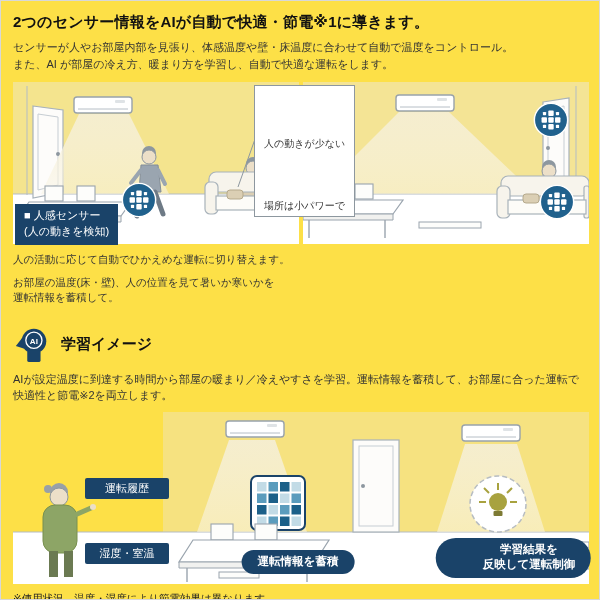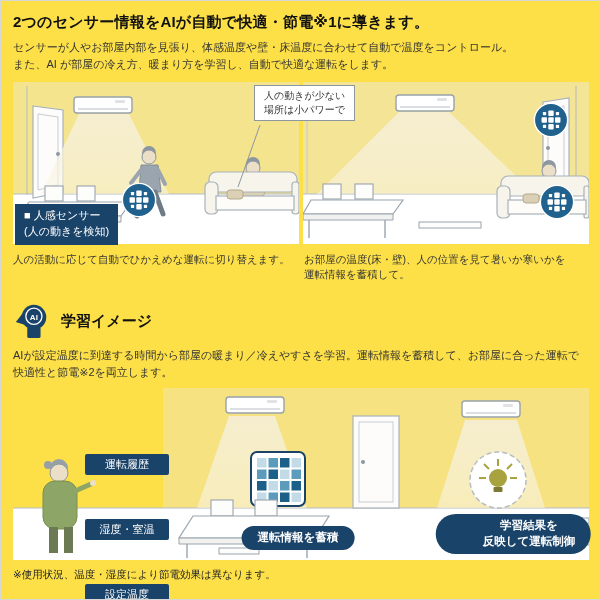--- a/index.html
+++ b/index.html
@@ -9,28 +9,28 @@
   .title { font-size:15px; font-weight:bold; color:#111; margin:2px 0 7px; letter-spacing:.2px; }
   .intro { font-size:11px; line-height:1.5; color:#333; margin-bottom:9px; }
   .intro span { display:block; }
 
   .panels-row { position:relative; width:576px; height:164px; display:flex; gap:4px; }
   .panel { position:relative; width:286px; height:164px; }
   .scene { display:block; width:100%; height:100%; }
 
   .callout { position:absolute; left:241px; top:4px; z-index:6; background:#fff; border:1px solid #8d979f;
              padding:3px 9px; font-size:10px; line-height:1.4; color:#333; text-align:left; }
-  .callout span { display:block; }
+  .callout span { display:block;margin-top:48px; }
   .pointer-svg { position:absolute; left:205px; top:40px; width:60px; height:72px; z-index:5; pointer-events:none; }
 
   .sensor-label { position:absolute; left:2px; bottom:0; z-index:5; background:#1a4369; color:#fff;
                   padding:4px 9px 5px; font-size:11px; line-height:1.45; }
   .sensor-label div { white-space:nowrap; }
 
-  .captions-row { display:flex; gap:8px; margin-top:7px; }
+  .captions-row { display:flex; gap:8px; margin-top:7px;flex-direction:column; }
   .caption { width:284px; font-size:10.5px; line-height:1.45; color:#333; }
   .caption span { display:block; }
 
   .ai-row { display:flex; align-items:center; gap:10px; margin-top:20px; }
   .ai-icon { width:38px; height:38px; flex:0 0 auto; }
   .ai-heading { font-size:15px; font-weight:bold; color:#111; }
 
   .desc { font-size:11px; line-height:1.5; margin:7px 0 8px; }
   .desc span { display:block; }
 

